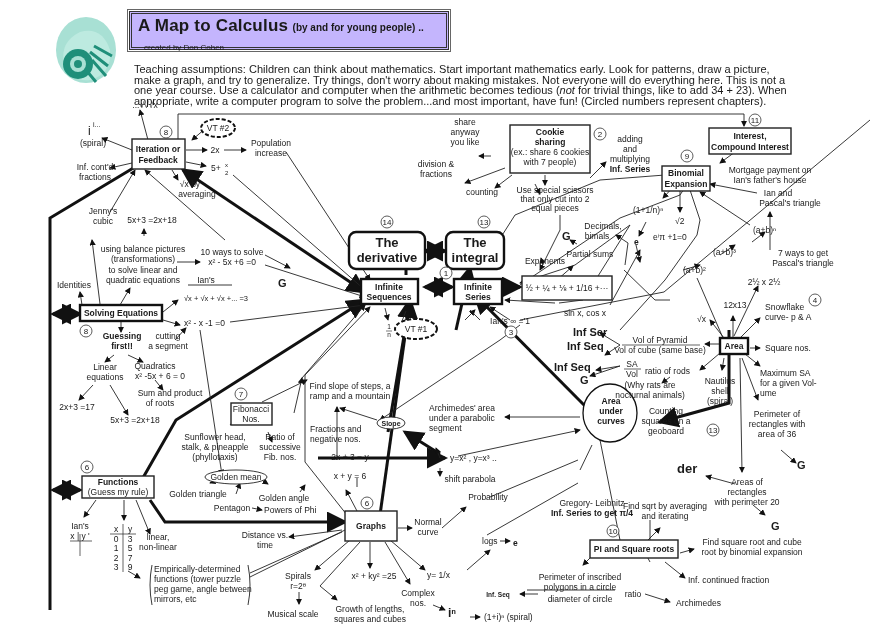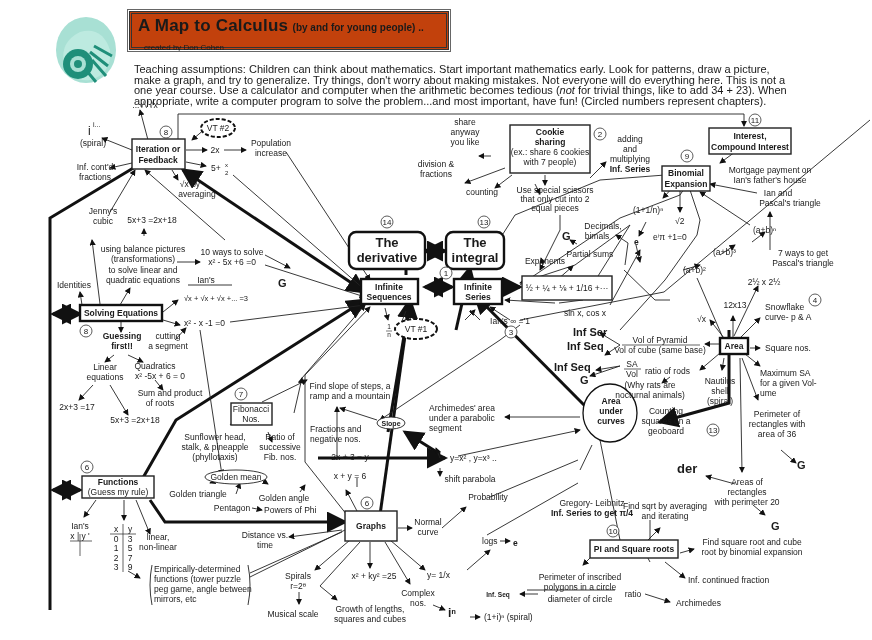--- a/index.html
+++ b/index.html
@@ -9,21 +9,21 @@
   .t { font-size: 8.5px; }
   .tb { font-size: 8.5px; font-weight: bold; }
   .big { font-size: 13px; font-weight: bold; }
   .gl { font-size: 11px; font-weight: bold; }
   .ln { stroke: #222; stroke-width: 0.9; fill: none; }
   .lnb { stroke: #111; stroke-width: 3; fill: none; }
   .box { fill: #fff; stroke: #222; stroke-width: 1.4; }
   .boxb { fill: #fff; stroke: #111; stroke-width: 2.4; }
   .circ { fill: #fff; stroke: #333; stroke-width: 0.8; }
   .cnum { font-size: 8px; }
-  #header { position: absolute; left: 129px; top: 11px; width: 320px; height: 39px; border: 3px double #333; outline: 1px solid #666; outline-offset: 1px; box-sizing: border-box; background: #c2410c; padding: 2px 6px; }
+  #header { position: absolute; left: 129px; top: 11px; width: 320px; height: 39px; border: 3px double #333; outline: 1px solid #666; outline-offset: 1px; box-sizing: border-box; background: #c4b5fd; padding: 2px 6px; }
   #title { font-size: 17px; font-weight: bold; letter-spacing: 0.2px; }
   #subtitle { font-size: 10px; font-weight: bold; }
   #creator { font-size: 8px; margin-left: 6px; }
   #using { font-size: 8px; margin-top: 1px; }
   #assumptions { position: absolute; left: 134px; top: 55px; width: 660px; font-size: 11px; line-height: 10.5px; margin-top: 9px; }
   #shell { position: absolute; left: 50px; top: 12px; width: 68px; height: 72px; }
 </style>
 </head>
 <body>
 

